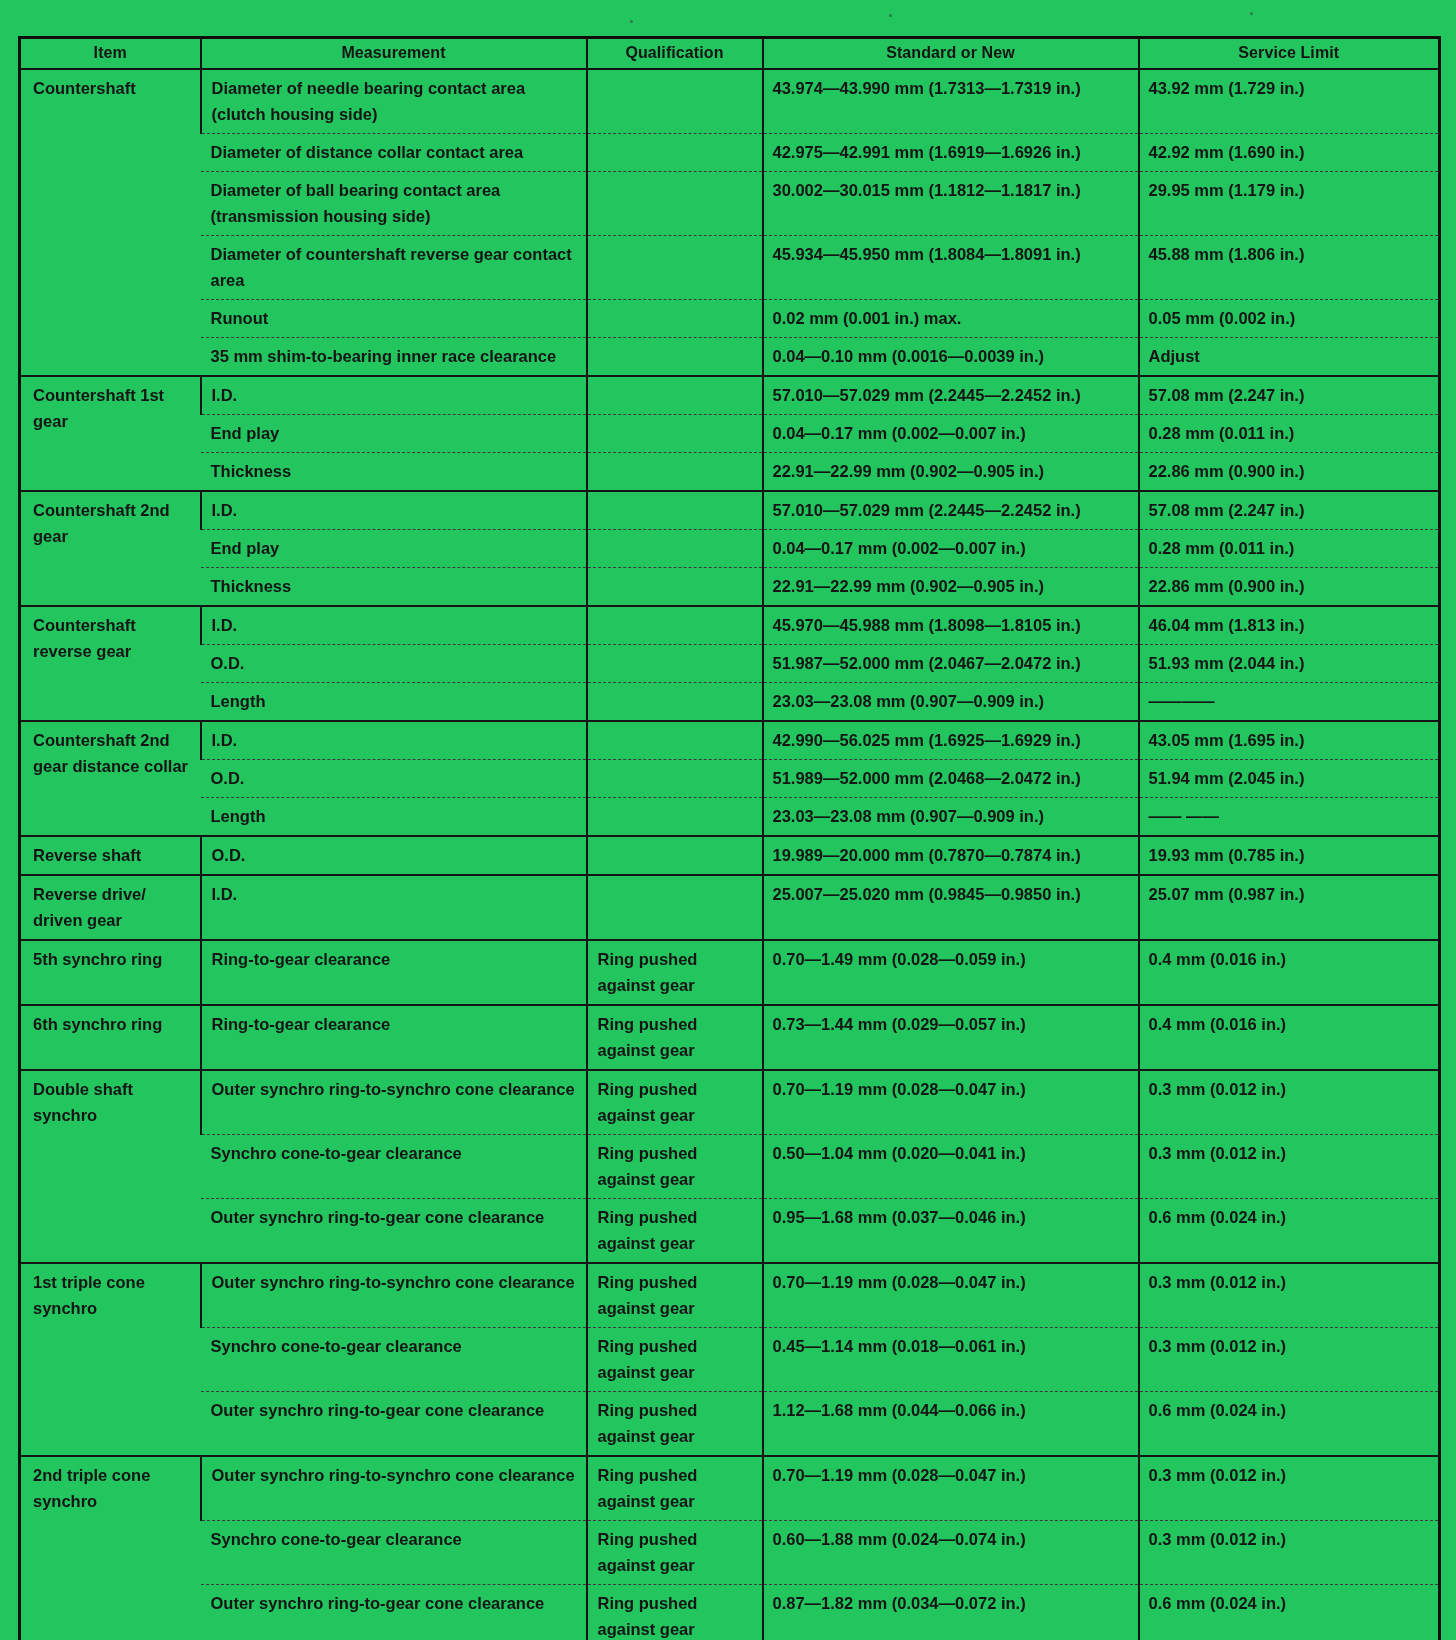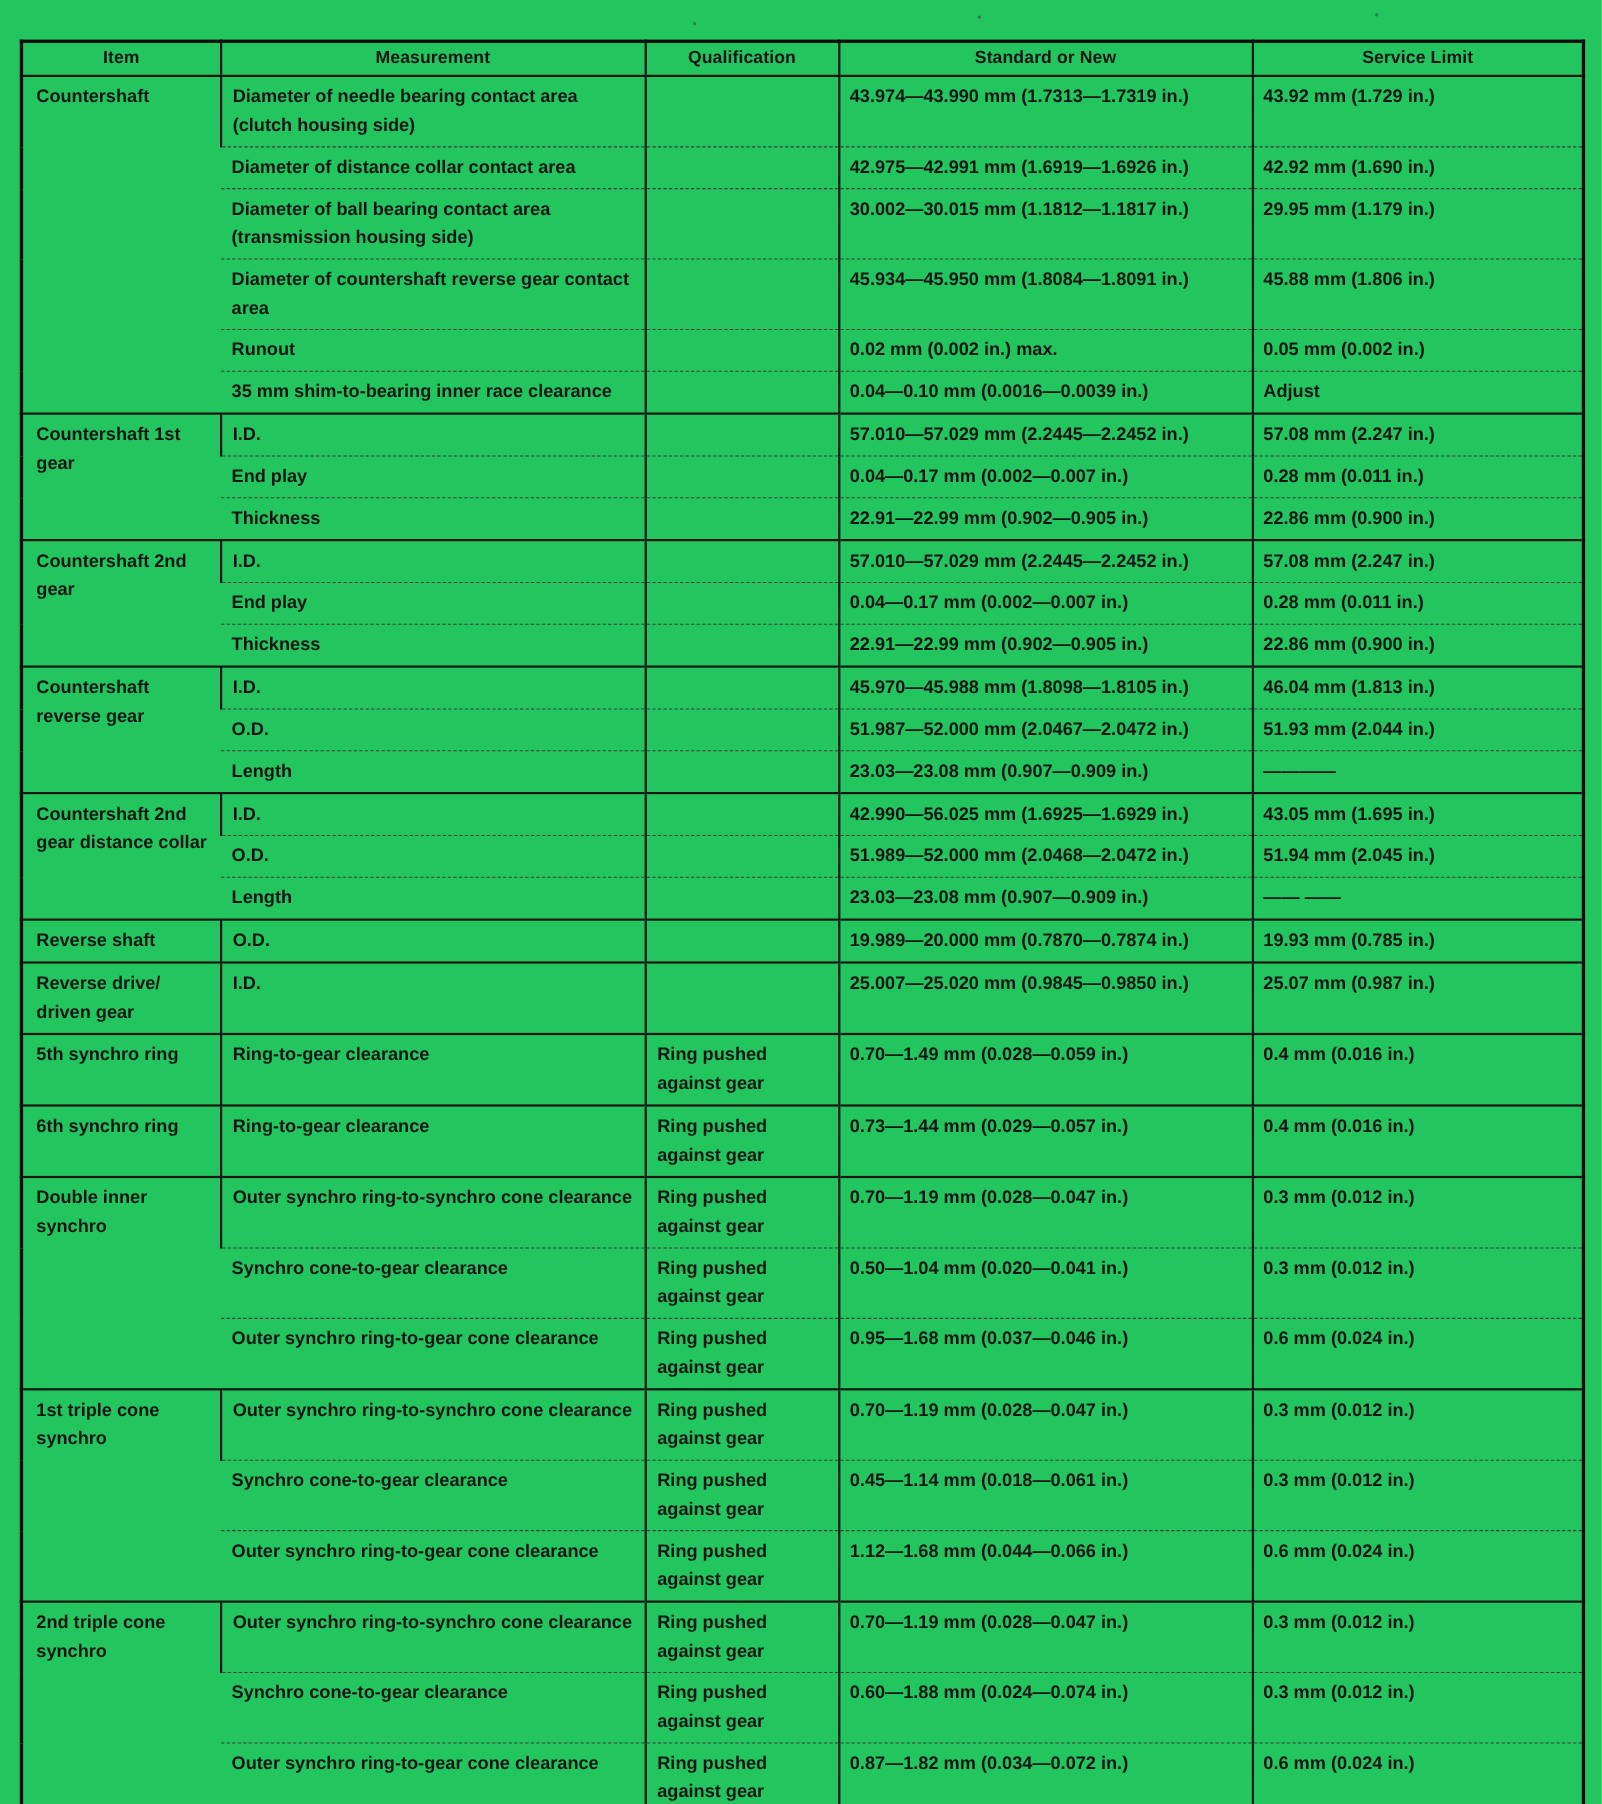--- a/index.html
+++ b/index.html
@@ -113,21 +113,21 @@
         </tr>
         <tr>
           <td class="measurement-cell">Diameter of countershaft reverse gear contact area</td>
           <td class="qualification-cell"></td>
           <td class="standard-cell">45.934—45.950 mm (1.8084—1.8091 in.)</td>
           <td class="service-limit-cell">45.88 mm (1.806 in.)</td>
         </tr>
         <tr>
           <td class="measurement-cell">Runout</td>
           <td class="qualification-cell"></td>
-          <td class="standard-cell">0.02 mm (0.002 in.) max.</td>
+          <td class="standard-cell">0.02 mm (0.001 in.) max.</td>
           <td class="service-limit-cell">0.05 mm (0.002 in.)</td>
         </tr>
         <tr>
           <td class="measurement-cell">35 mm shim-to-bearing inner race clearance</td>
           <td class="qualification-cell"></td>
           <td class="standard-cell">0.04—0.10 mm (0.0016—0.0039 in.)</td>
           <td class="service-limit-cell">Adjust</td>
         </tr>
       </tbody>
       <tbody>
@@ -245,21 +245,21 @@
         <tr>
           <td rowspan="1" class="item-cell">6th synchro ring</td>
           <td class="measurement-cell">Ring-to-gear clearance</td>
           <td class="qualification-cell">Ring pushed against gear</td>
           <td class="standard-cell">0.73—1.44 mm (0.029—0.057 in.)</td>
           <td class="service-limit-cell">0.4 mm (0.016 in.)</td>
         </tr>
       </tbody>
       <tbody>
         <tr>
-          <td rowspan="3" class="item-cell">Double inner synchro</td>
+          <td rowspan="3" class="item-cell">Double shaft synchro</td>
           <td class="measurement-cell">Outer synchro ring-to-synchro cone clearance</td>
           <td class="qualification-cell">Ring pushed against gear</td>
           <td class="standard-cell">0.70—1.19 mm (0.028—0.047 in.)</td>
           <td class="service-limit-cell">0.3 mm (0.012 in.)</td>
         </tr>
         <tr>
           <td class="measurement-cell">Synchro cone-to-gear clearance</td>
           <td class="qualification-cell">Ring pushed against gear</td>
           <td class="standard-cell">0.50—1.04 mm (0.020—0.041 in.)</td>
           <td class="service-limit-cell">0.3 mm (0.012 in.)</td>

